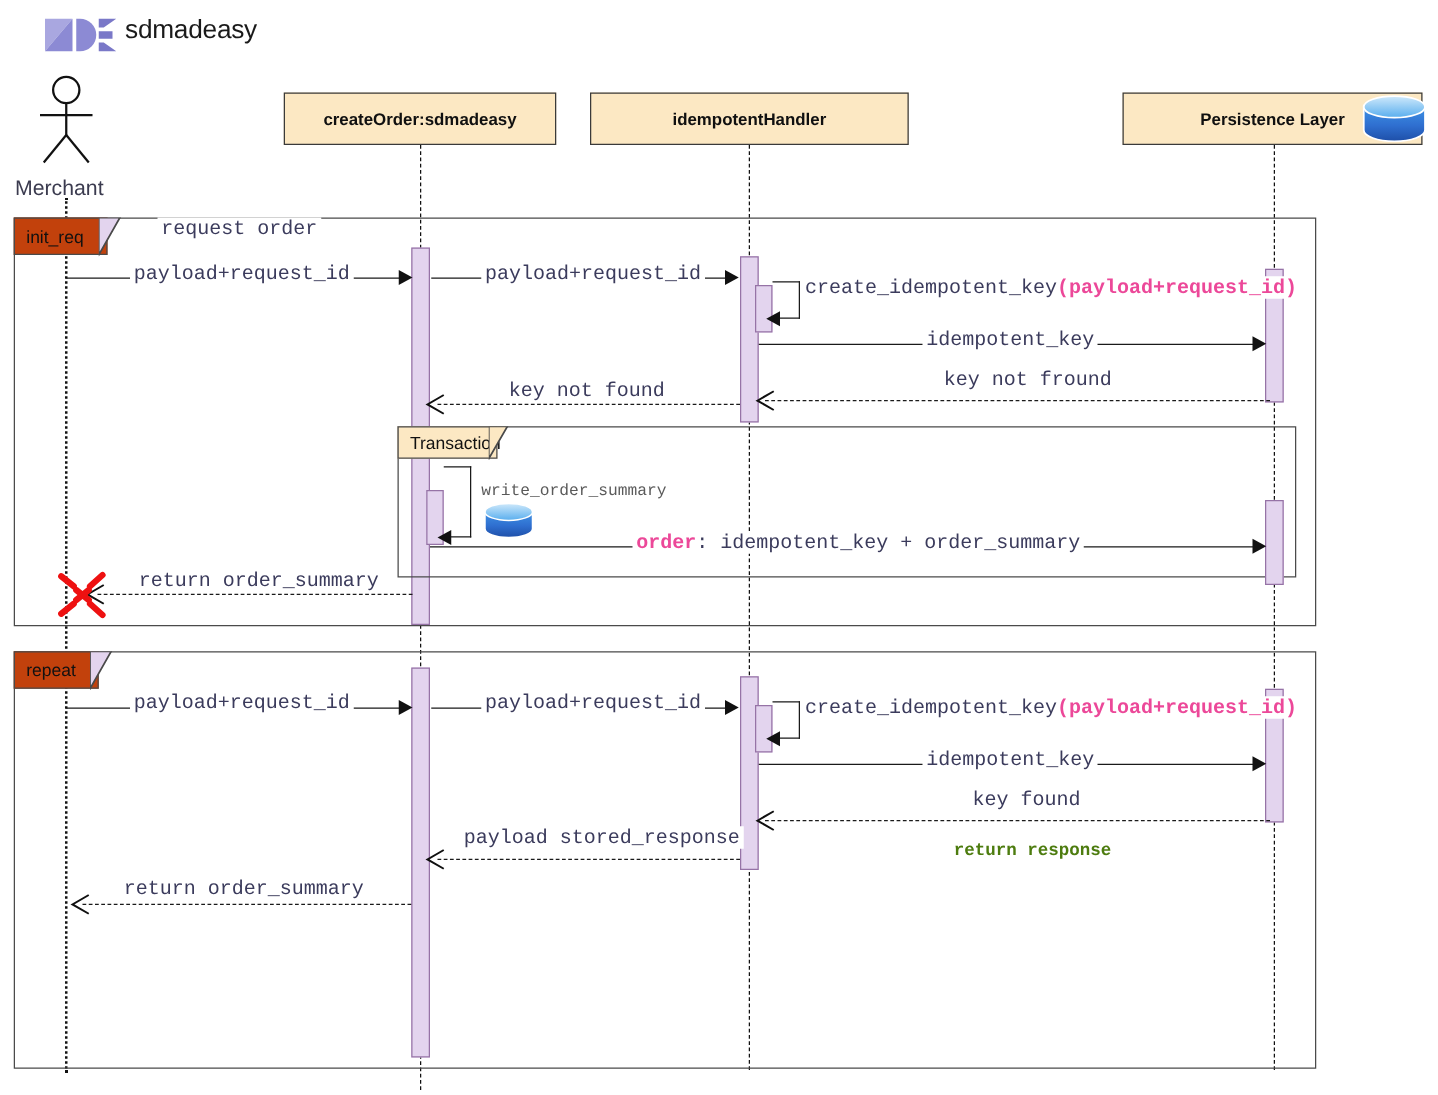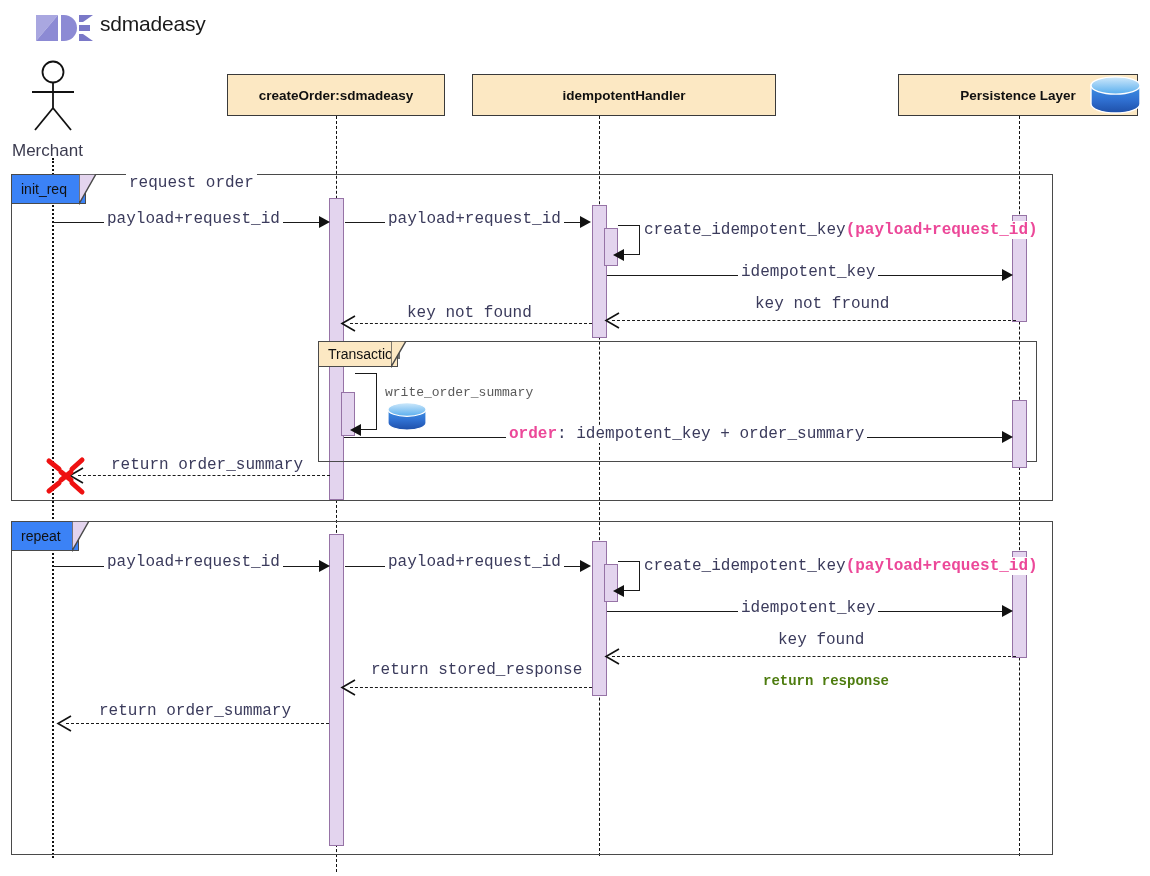--- a/index.html
+++ b/index.html
@@ -32,21 +32,21 @@
   .lifeline.dotted{border-left:2px dotted #111111;}
 
   
   .act{position:absolute;background:#E3D4EE;border:1.2px solid #9673A6;
        box-sizing:border-box;}
 
   
   .frag{position:absolute;border:1.6px solid #4a4a4a;box-sizing:border-box;background:transparent;}
   .frag-tab{position:absolute;box-sizing:border-box;border:1.4px solid #4a4a4a;
             display:flex;align-items:center;padding-left:9px;}
-  .frag-tab.purple{background:#3b82f6;}
+  .frag-tab.purple{background:#c2410c;}
   .frag-tab.cream{background:#FCE8C3;}
   .frag-tab span{font-size:14px;color:#111111;white-space:nowrap;}
 
   
   .msg-line{position:absolute;height:0;border-top:1.5px solid #1a1a1a;}
   .msg-line.dash{border-top:1.6px dashed #1a1a1a;}
   .msg-label{position:absolute;white-space:nowrap;font-size:16px;color:#3b3b5c;
              font-family:Liberation Mono, monospace;background:#ffffff;padding:0 3px;}
   .msg-label.small{font-size:13px;color:#5a5a5a;}
   .msg-label.boldblack{color:#4d7c0f;font-weight:bold;font-size:14px;}
@@ -95,21 +95,21 @@
       <line x1="27" y1="48" x2="9" y2="70" stroke="#111" stroke-width="1.8"></line>
       <line x1="27" y1="48" x2="45" y2="70" stroke="#111" stroke-width="1.8"></line>
     </svg>
   </div>
   <div class="actor-label" style="left:12px;top:141px;">Merchant</div>
 
   <div class="pbox" style="left:227px;top:74px;width:218px;height:42px;">
     <span>createOrder:sdmadeasy</span>
   </div>
 
-  <div class="pbox" style="left:472px;top:74px;width:304px;height:42px;">
+  <div class="pbox" style="left:472px;top:74px;width:255px;height:42px;">
     <span>idempotentHandler</span>
   </div>
 
   <div class="pbox" style="left:898px;top:74px;width:240px;height:42px;">
     <span>Persistence Layer</span>
   </div>
 
   <div class="dbicon" style="left:1089px;top:76px;">
     <svg width="53" height="38" viewBox="0 0 53 38">
       <defs>
@@ -285,21 +285,21 @@
       </svg>
   </div>
   <div class="msg-label" style="left:775px;top:631px;">key found</div>
 
   <div class="msg-line dash" style="left:350px;top:687px;width:242px;"></div>
   <div class="arrow-open-l" style="left:340px;top:679px;">
     <svg width="16" height="17" viewBox="0 0 16 17">
         <polyline points="15,1 2,8.5 15,16" fill="none" stroke="#111" stroke-width="1.6"></polyline>
       </svg>
   </div>
-  <div class="msg-label" style="left:368px;top:661px;">return stored_response</div>
+  <div class="msg-label" style="left:368px;top:661px;">payload stored_response</div>
 
   <div class="msg-label boldblack" style="left:760px;top:673px;">return response</div>
 
   <div class="msg-line dash" style="left:66px;top:723px;width:263px;"></div>
   <div class="arrow-open-l" style="left:56px;top:715px;">
     <svg width="16" height="17" viewBox="0 0 16 17">
         <polyline points="15,1 2,8.5 15,16" fill="none" stroke="#111" stroke-width="1.6"></polyline>
       </svg>
   </div>
   <div class="msg-label" style="left:96px;top:702px;">return order_summary</div>

